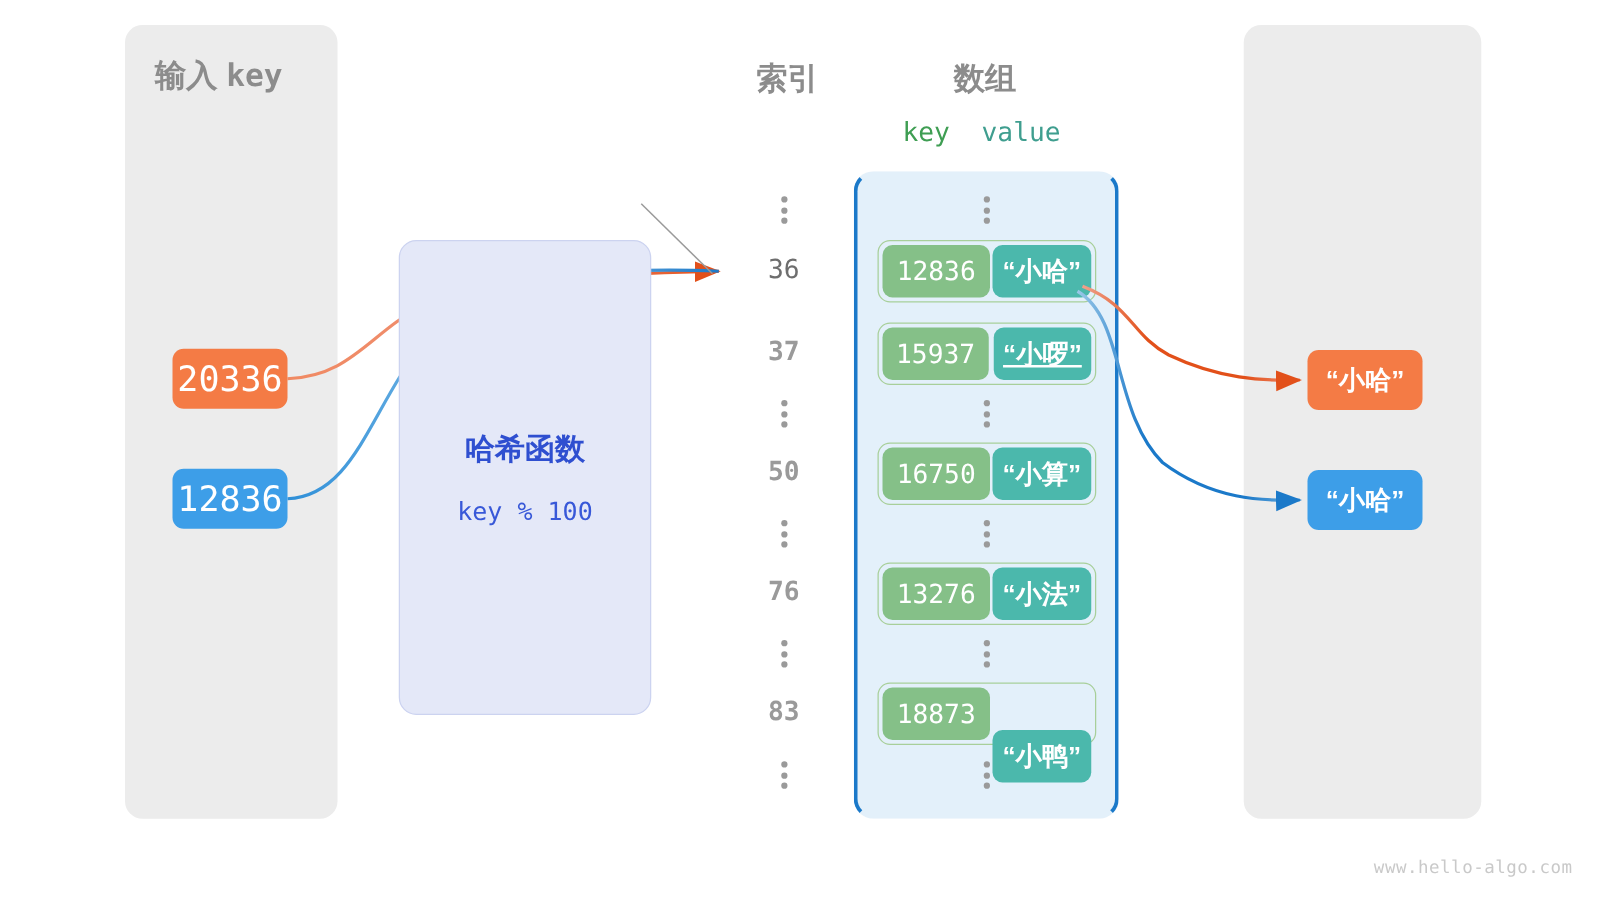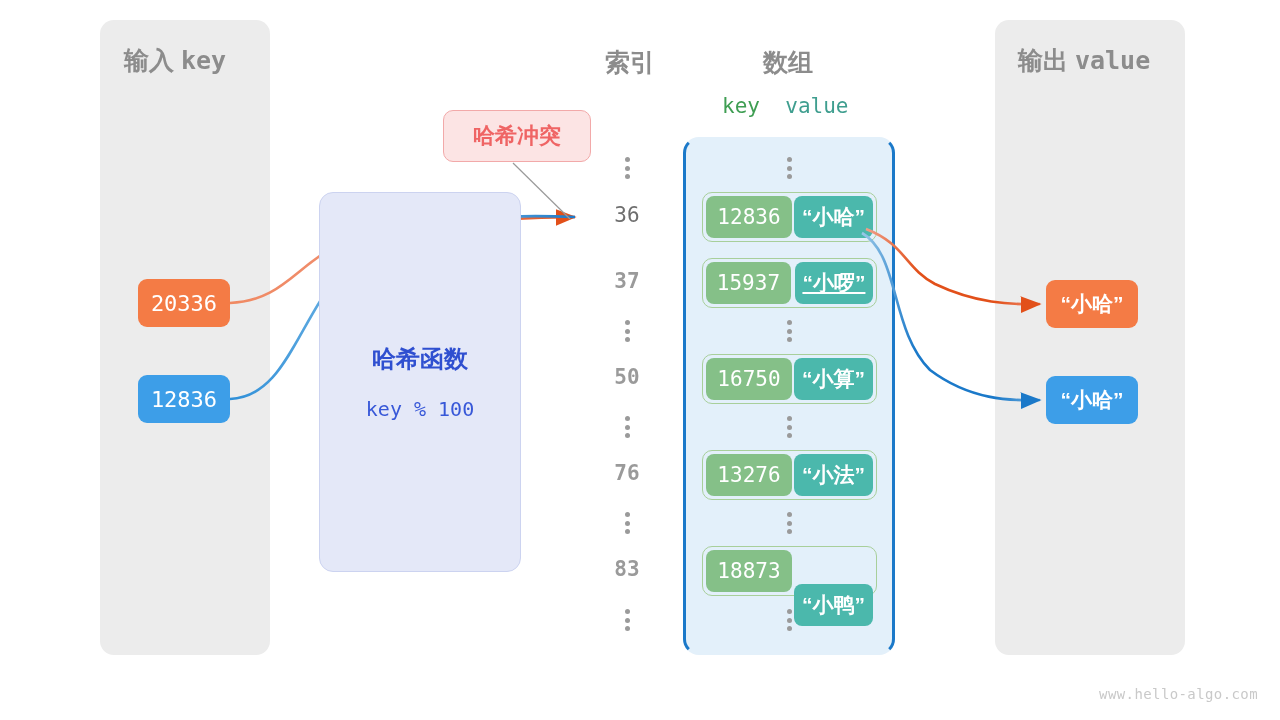--- a/index.html
+++ b/index.html
@@ -176,21 +176,21 @@
     display: flex;
     align-items: center;
     justify-content: center;
     border-radius: 9px;
     color: #ffffff;
     box-sizing: border-box;
     z-index: 4;
   }
   .chip.num {
     font-family: "DejaVu Sans Mono", "Liberation Mono", monospace;
-    font-size: 22px;
+    font-size: 28px;
   }
   .chip.str {
     font-size: 21px;
     font-weight: bold;
   }
   .chip.orange { background: #f47b45; }
   .chip.blue   { background: #3d9ee8; }
 
   
   svg.layer {
@@ -217,21 +217,20 @@
 </style>
 </head>
 <body>
 
 <div id="stage">
 
   <div class="panel" style="left:100px; top:20px; width:170px; height:635px;"></div>
   <div class="panel-title" style="left:124px; top:44px;"><span>输入</span> <span class="mono">key</span></div>
 
   <div class="panel" style="left:995px; top:20px; width:190px; height:635px;"></div>
-  <div class="panel-title" style="left:1018px; top:44px;"><span>输出</span> <span class="mono">value</span></div>
 
   <div class="col-title" style="left:595px; top:46px; width:70px;">索引</div>
   <div class="col-title" style="left:753px; top:46px; width:70px;">数组</div>
 
   <div class="kv-title" style="left:722px; top:94px;"><span class="k">key</span>  <span class="v">value</span></div>
 
   <div id="array-box" style="left:683px; top:137px; width:212px; height:518px;"></div>
 
   <div id="rows-host">
       <div class="vdots" style="left: 597px; top: 157px;">
@@ -355,21 +354,20 @@
 
   <svg class="layer" id="curves-over">
 
     <path d="M 513 163 L 570 219" fill="none" stroke="#9a9a9a" stroke-width="1.2"></path>
 
     <path d="M 866 229 C 905 244 905 268 935 284 C 975 303 1010 305 1040 304" fill="none" stroke="url(#grad-out-orange)" stroke-width="2.6" marker-end="url(#arrow-orange)"></path>
 
     <path d="M 862 233 C 900 255 890 330 930 370 C 970 400 1010 401 1040 400" fill="none" stroke="url(#grad-out-blue)" stroke-width="2.6" marker-end="url(#arrow-blue)"></path>
   </svg>
 
-  <div id="collision" style="left:443px; top:110px; width:148px; height:52px;">哈希冲突</div>
 
   <div id="input-chips">
       <div class="chip num orange" style="left: 138px; top: 279px; width: 92px; height: 48px; background: rgb(244, 123, 69);">20336</div>
       <div class="chip num blue" style="left: 138px; top: 375px; width: 92px; height: 48px; background: rgb(61, 158, 232);">12836</div>
     </div>
 
   <div id="output-chips">
       <div class="chip str orange" style="left: 1046px; top: 280px; width: 92px; height: 48px; background: rgb(244, 123, 69);">“小哈”</div>
       <div class="chip str blue" style="left: 1046px; top: 376px; width: 92px; height: 48px; background: rgb(61, 158, 232);">“小哈”</div>
     </div>

